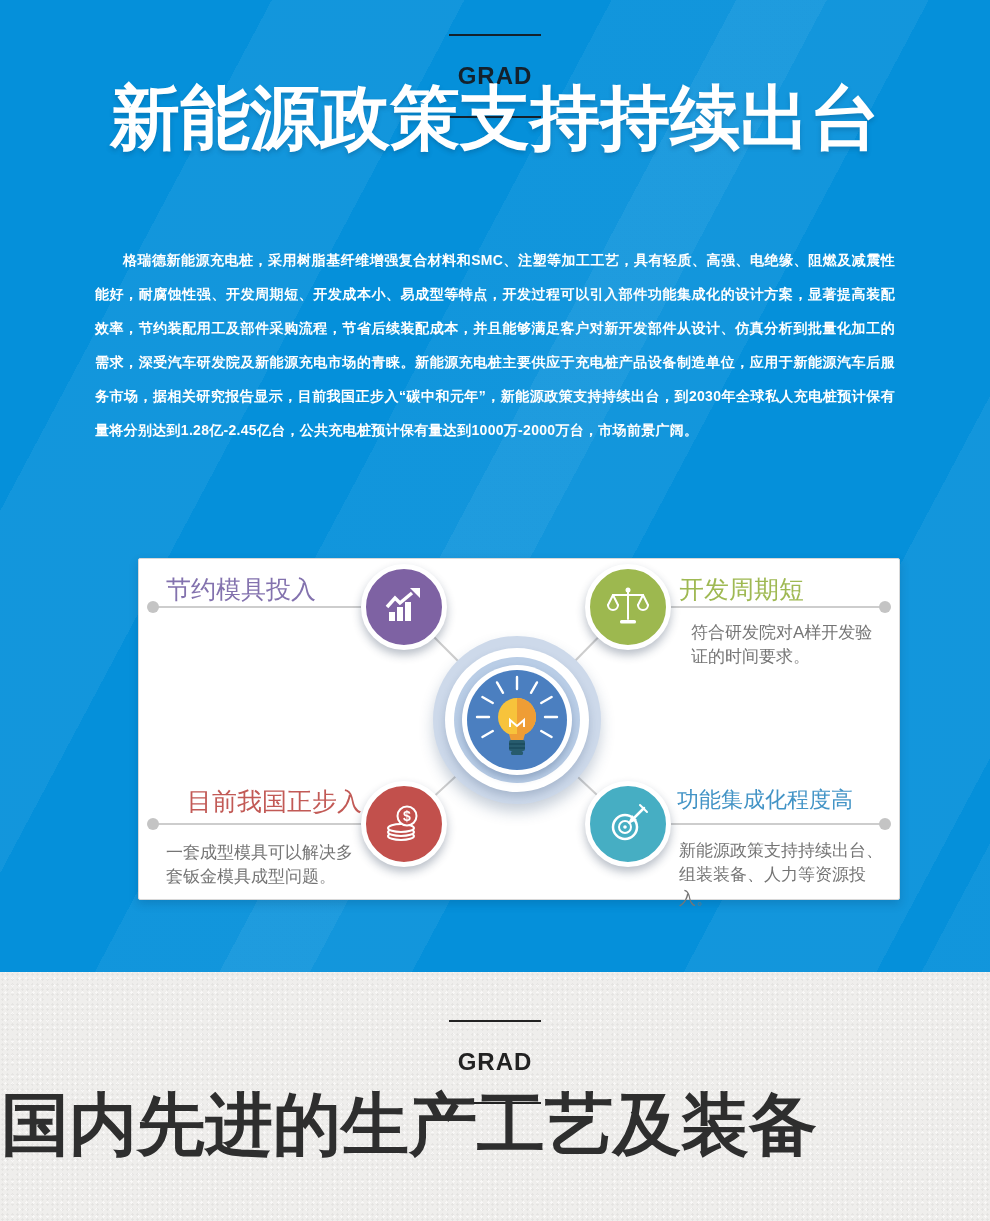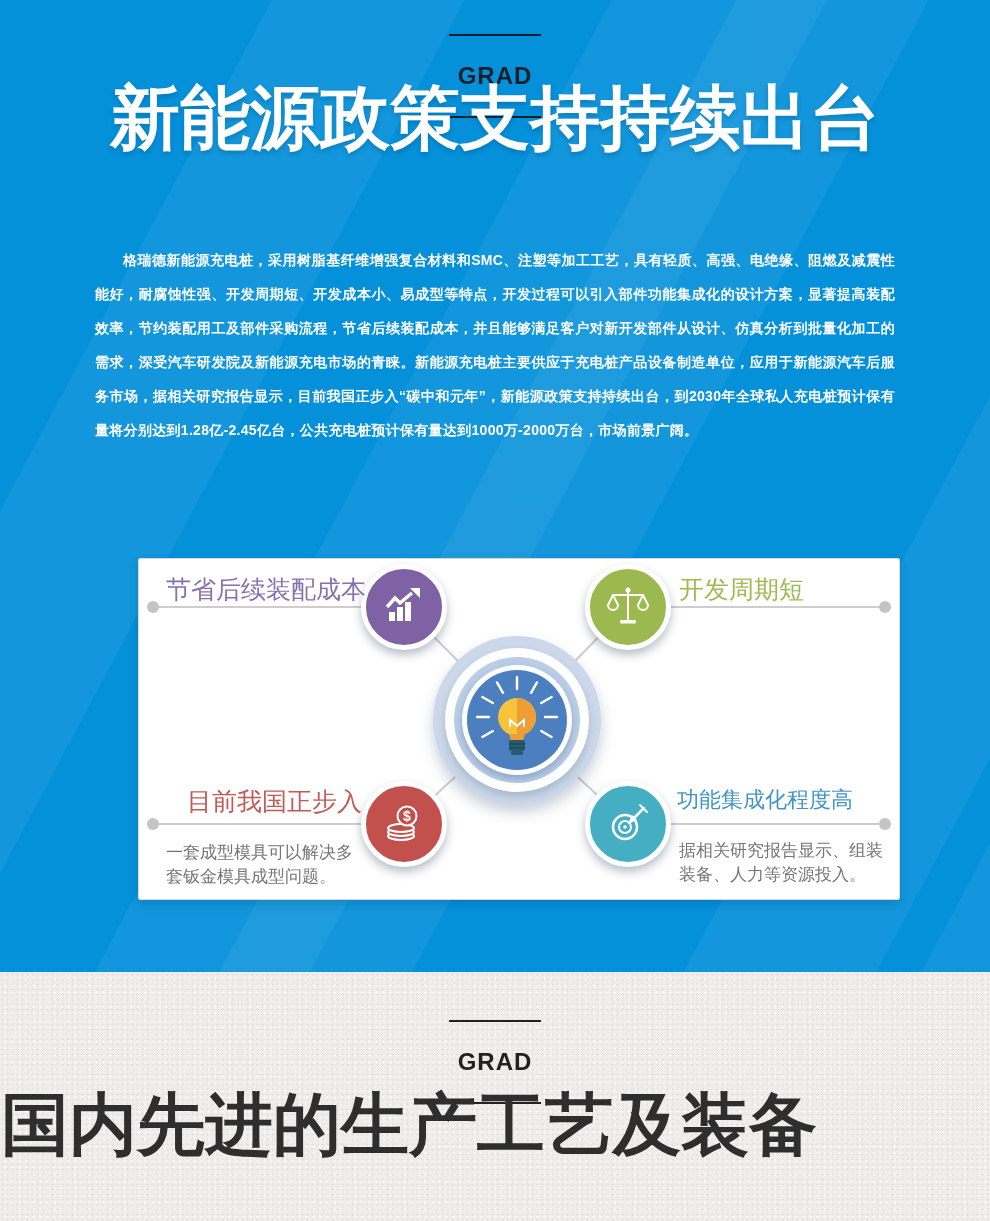--- a/index.html
+++ b/index.html
@@ -198,29 +198,30 @@
       <svg width="44" height="44" viewBox="0 0 44 44">
         <circle cx="19" cy="25" r="12" stroke="#ffffff" stroke-width="2.5" fill="none"></circle>
         <circle cx="19" cy="25" r="6" stroke="#ffffff" stroke-width="2" fill="none"></circle>
         <circle cx="19" cy="25" r="1.8" fill="#ffffff"></circle>
         <line x1="25" y1="19" x2="38" y2="6" stroke="#ffffff" stroke-width="2.5" stroke-linecap="round"></line>
         <polygon points="22,22 26,13 31,18" fill="#ffffff"></polygon>
         <line x1="34" y1="3" x2="41" y2="10" stroke="#ffffff" stroke-width="2" stroke-linecap="round"></line>
       </svg>
     </div>
 
-    <div class="ftitle tl-title">节省后续装配成本</div>
+    <div class="ftitle tl-title">节约模具投入</div>
 
     <div class="ftitle tr-title">开发周期短</div>
+    <div class="fdesc tr-desc">符合研发院对A样开发验证的时间要求。</div>
 
     <div class="ftitle bl-title">目前我国正步入</div>
     <div class="fdesc bl-desc">一套成型模具可以解决多套钣金模具成型问题。</div>
 
     <div class="ftitle br-title">功能集成化程度高</div>
-    <div class="fdesc br-desc">据相关研究报告显示、组装装备、人力等资源投入。</div>
+    <div class="fdesc br-desc">新能源政策支持持续出台、组装装备、人力等资源投入。</div>
 
   </div>
 </div>
 
 <div class="sec-light">
 
   <div class="grad-header grad-bottom">
     <span class="gline"></span>
     <span class="gname">GRAD</span>
     <span class="gline"></span>

